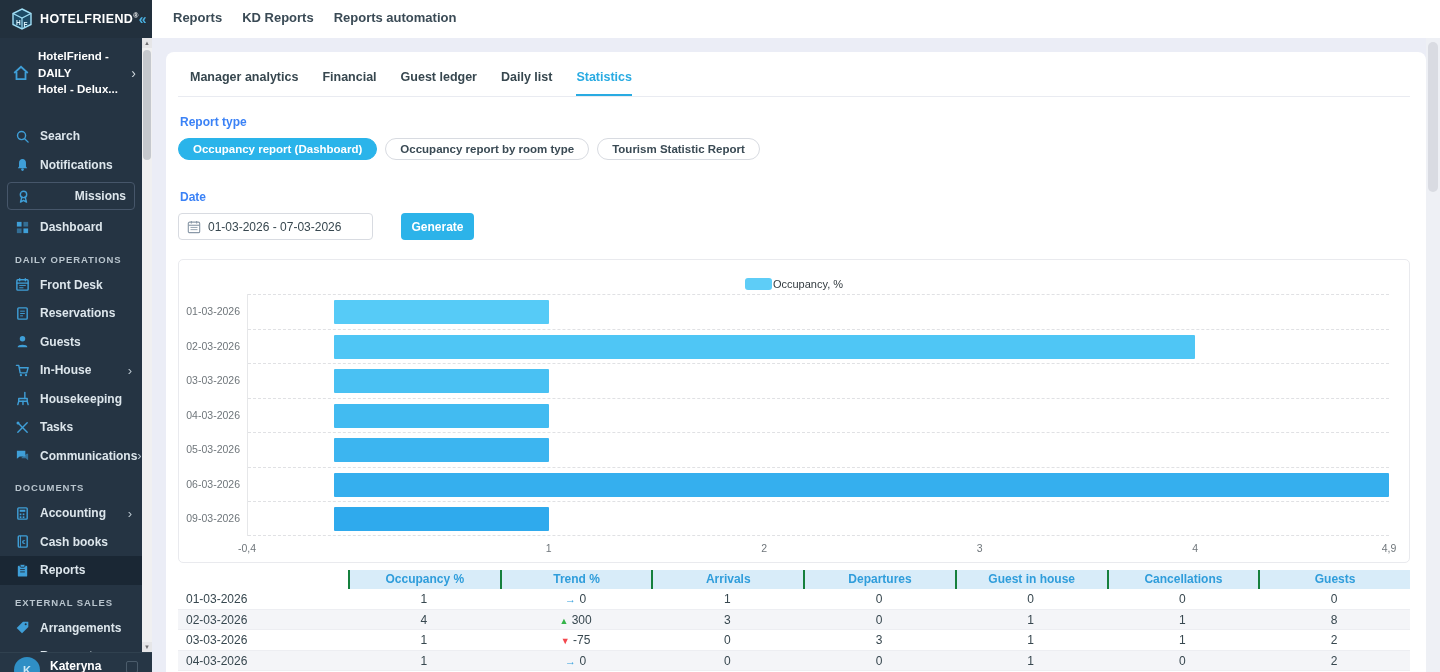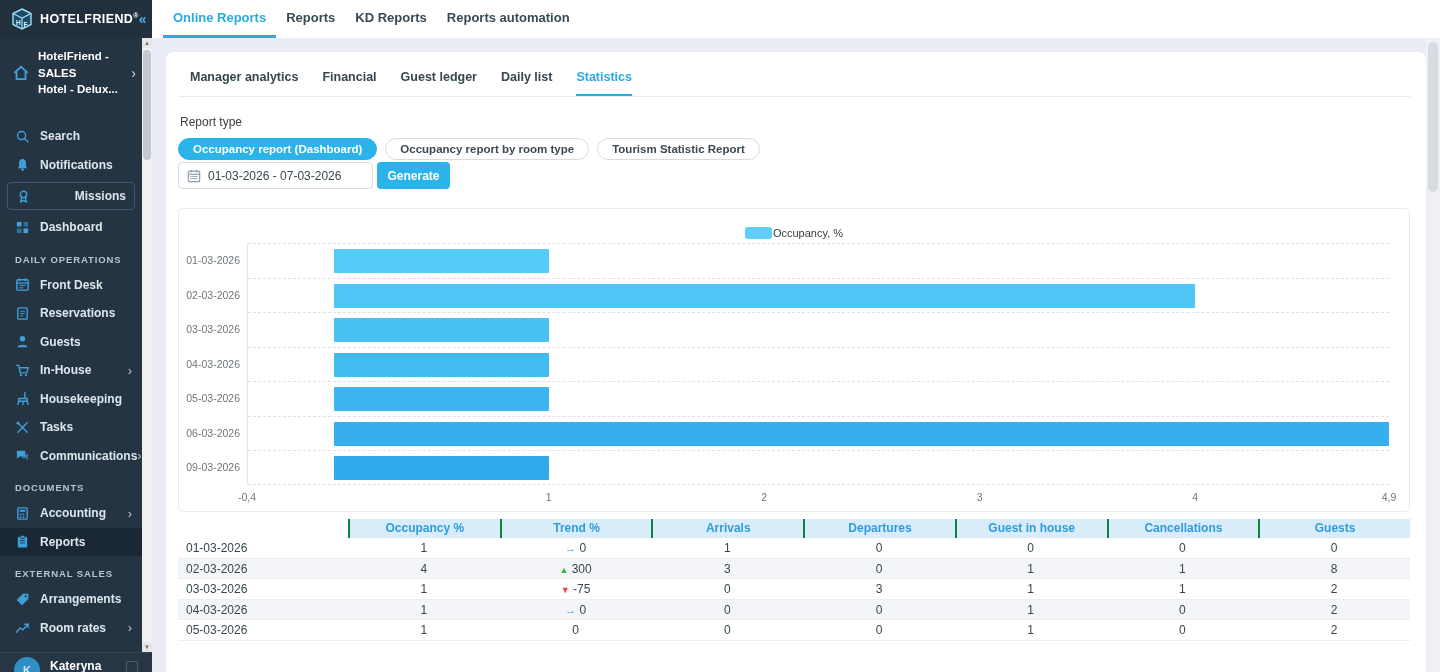--- a/index.html
+++ b/index.html
@@ -49,27 +49,27 @@
        border-bottom:3px solid transparent; cursor:pointer; }
   .toptab.active { color:#29abe2; border-bottom-color:#29abe2; }
 
   .content { flex:1; background:#ebedf6; padding:14px 14px 0 14px; overflow:hidden; }
   .card { background:#fff; border-radius:8px; height:680px; padding:0 16px 0 12px; }
 
   .subtabs { display:flex; gap:24px; padding:18px 0 0 12px; border-bottom:1px solid #e9ebf1; }
   .subtab { font-size:12.5px; font-weight:bold; color:#37474f; padding-bottom:10px; border-bottom:2px solid transparent; cursor:pointer; }
   .subtab.active { color:#29abe2; border-bottom-color:#29abe2; }
 
-  .fieldlabel { font-size:12px; font-weight:normal; color:#404040; margin:18px 0 9px 2px; }
+  .fieldlabel { font-size:12px; font-weight:bold; color:#3b82f6; margin:18px 0 9px 2px; }
   .rt-row { display:flex; gap:8px; }
   .rt-btn { height:22px; border-radius:14px; padding:0 14px; font-size:11.5px; font-weight:bold; line-height:20px;
        border:1px solid #d8dbe1; background:#fff; color:#3a4a54; cursor:pointer; font-family:inherit; }
   .rt-btn.active { background:#2ab4ea; border-color:#2ab4ea; color:#fff; }
 
-  .date-row { display:flex; gap:4px; margin-top:2px; }
+  .date-row { display:flex; gap:28px; margin-top:2px; }
   .date-input { width:195px; height:27px; border:1px solid #d8dbe1; border-radius:4px; background:#fff;
        display:flex; align-items:center; padding:0 8px; cursor:text; }
   .date-input .cal { width:14px; height:14px; color:#8a99a8; flex:0 0 14px; }
   .date-input .dval { font-size:12px; color:#37474f; margin-left:7px; }
   .gen-btn { height:27px; width:73px; border:none; border-radius:4px; background:#2cb3e9; color:#fff;
        font-size:12px; font-weight:bold; cursor:pointer; font-family:inherit; }
 
   
   .chart-box { margin-top:19px; border:1px solid #e9eaee; border-radius:5px; height:304px; position:relative; background:#fff; }
   .legend { display:flex; justify-content:center; align-items:center; gap:1px; padding-top:13px; height:34px; cursor:pointer; }
@@ -122,21 +122,21 @@
       <span class="collapse">«</span>
     </div>
 
     <div class="side-scroll">
       <div class="hotel-sel">
         <svg class="hicon" viewBox="0 0 16 16" fill="none" stroke="#3f9fd8" stroke-width="1.6">
           <path d="M2 8 L8 2.5 L14 8"></path>
             <path d="M4 7 V13.5 H12 V7"></path>
         </svg>
         <div class="hotel-name">
-          <div>HotelFriend - SALES</div>
+          <div>HotelFriend - DAILY</div>
           <div>Hotel - Delux...</div>
         </div>
         <span class="chev">›</span>
       </div>
       <div class="side-gap"></div>
       <div id="sidebar-items">
           <div class="side-item">
             <svg class="sicon" viewBox="0 0 16 16">
               <circle cx="7" cy="7" r="4.3" fill="none" stroke="currentColor" stroke-width="1.5" stroke-linecap="round" stroke-linejoin="round"></circle>
               <line x1="10.3" y1="10.3" x2="14" y2="14" fill="none" stroke="currentColor" stroke-width="1.5" stroke-linecap="round" stroke-linejoin="round"></line>
@@ -233,20 +233,28 @@
               <rect x="3" y="2" width="10" height="12" rx="1" fill="none" stroke="currentColor" stroke-width="1.5" stroke-linecap="round" stroke-linejoin="round"></rect>
               <rect x="5" y="4" width="6" height="2.2" fill="currentColor"></rect>
               <rect x="5" y="8" width="1.8" height="1.8" fill="currentColor"></rect>
               <rect x="8.2" y="8" width="1.8" height="1.8" fill="currentColor"></rect>
               <rect x="5" y="11" width="1.8" height="1.8" fill="currentColor"></rect>
               <rect x="8.2" y="11" width="1.8" height="1.8" fill="currentColor"></rect>
             </svg>
             <span class="slabel">Accounting</span>
             <span class="chev">›</span>
           </div>
+          <div class="side-item">
+            <svg class="sicon" viewBox="0 0 16 16">
+              <rect x="3.5" y="2" width="9.5" height="12" rx="1" fill="none" stroke="currentColor" stroke-width="1.5" stroke-linecap="round" stroke-linejoin="round"></rect>
+              <line x1="5.8" y1="2" x2="5.8" y2="14" stroke="currentColor"></line>
+              <text x="7.5" y="10.5" font-size="6.5" fill="currentColor" font-weight="bold">€</text>
+            </svg>
+            <span class="slabel">Cash books</span>
+          </div>
           <div class="side-item active">
             <svg class="sicon" viewBox="0 0 16 16">
               <rect x="3" y="3" width="10" height="11.5" rx="1" fill="currentColor"></rect>
               <rect x="5.5" y="1.5" width="5" height="3" rx="1" fill="currentColor" stroke="#253443"></rect>
               <line x1="5.5" y1="7" x2="10.5" y2="7" stroke="#253443"></line>
               <line x1="5.5" y1="9.5" x2="10.5" y2="9.5" stroke="#253443"></line>
             </svg>
             <span class="slabel">Reports</span>
           </div>
           <div class="side-section">EXTERNAL SALES</div>
@@ -277,21 +285,20 @@
 
     <div class="user-area">
       <div class="user-avatar">K</div>
       <div class="user-name">Kateryna</div>
       <div class="user-exit"></div>
     </div>
   </div>
 
   <div class="main">
     <div class="topbar" id="topnav">
-        <div class="toptab active">Online Reports</div>
         <div class="toptab">Reports</div>
         <div class="toptab">KD Reports</div>
         <div class="toptab">Reports automation</div>
       </div>
 
     <div class="content">
       <div class="card">
 
         <div class="subtabs" id="subtabs">
             <div class="subtab">Manager analytics</div>
@@ -301,20 +308,21 @@
             <div class="subtab active">Statistics</div>
           </div>
 
         <div class="fieldlabel">Report type</div>
         <div class="rt-row" id="rt-options">
             <button class="rt-btn active">Occupancy report (Dashboard)</button>
             <button class="rt-btn">Occupancy report by room type</button>
             <button class="rt-btn">Tourism Statistic Report</button>
           </div>
 
+        <div class="fieldlabel" style="margin-top:30px;">Date</div>
         <div class="date-row">
           <div class="date-input">
             <svg class="cal" viewBox="0 0 16 16" fill="none" stroke="currentColor" stroke-width="1.3">
               <rect x="1.5" y="2.5" width="13" height="12" rx="1.5"></rect>
                 <line x1="1.5" y1="6" x2="14.5" y2="6"></line>
               <line x1="5" y1="1" x2="5" y2="4"></line>
                 <line x1="11" y1="1" x2="11" y2="4"></line>
               <line x1="4" y1="8.5" x2="12" y2="8.5" stroke-width="1"></line>
                 <line x1="4" y1="11" x2="12" y2="11" stroke-width="1"></line>
             </svg>

